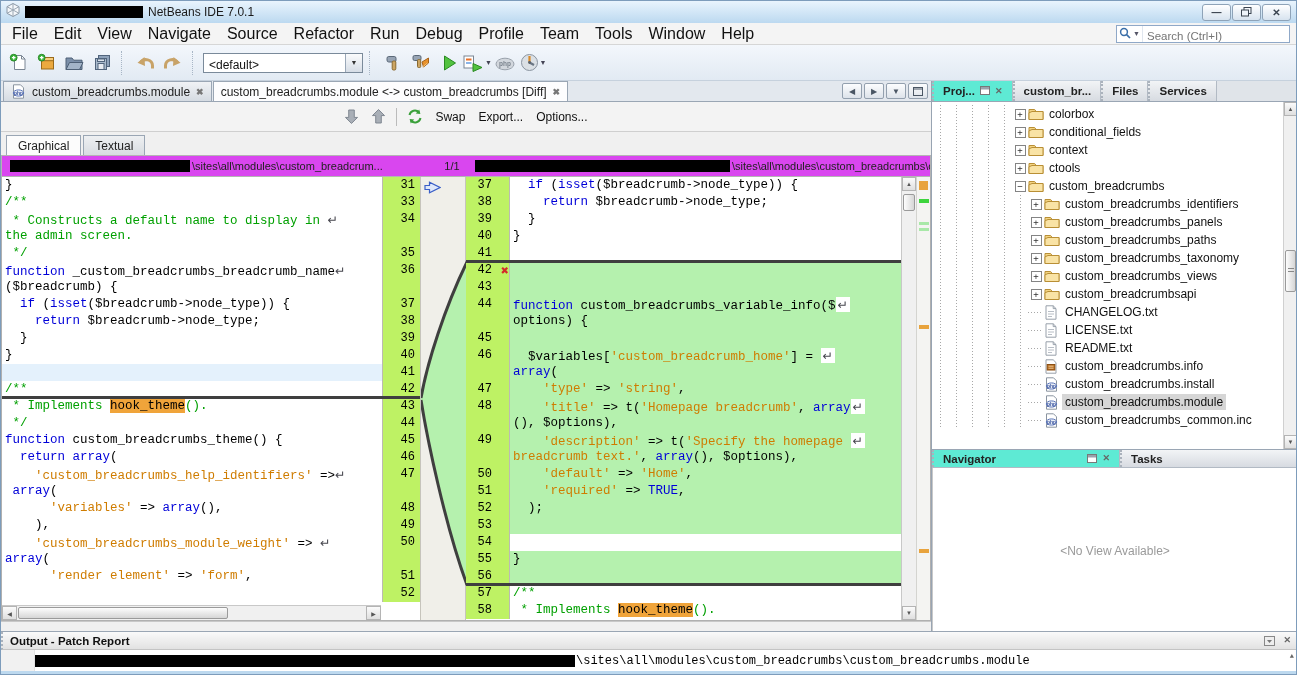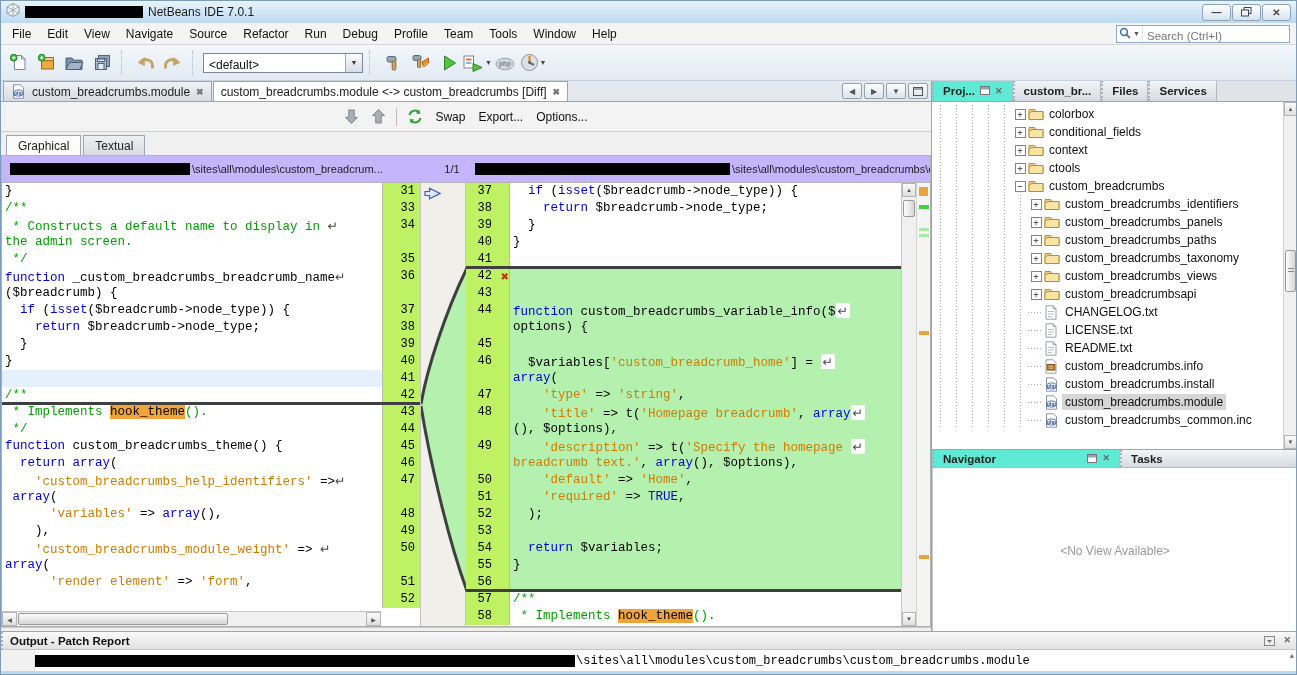--- a/index.html
+++ b/index.html
@@ -12,21 +12,21 @@
     display:flex;align-items:center;padding:0 5px;gap:5px;}
   .redact{background:#000;display:inline-block;height:12px;vertical-align:middle;}
   .title-text{font-size:12px;color:#1a1a1a;}
   .win-btns{margin-left:auto;display:flex;gap:1px;}
   .win-btn{width:29px;height:17px;border:1px solid #8ea3b8;border-radius:3px;
     background:linear-gradient(#ffffff,#d7e3ef);display:flex;align-items:center;
     justify-content:center;font-size:10px;color:#3a4450;font-weight:bold;}
   
   .menubar{height:22px;background:#f4f4f4;border-bottom:1px solid #d6d6d6;
     display:flex;align-items:center;padding:0 3px;}
-  .menu-item{padding:2px 8px;font-size:12px;color:#111;}
+  .menu-item{padding:2px 8px;font-size:16px;color:#111;}
   .searchbox{margin-left:auto;margin-right:3px;width:174px;height:18px;
     border:1px solid #8fa8c8;background:#fff;display:flex;align-items:flex-end;}
   .searchbox .mag{width:26px;display:flex;align-items:center;justify-content:center;gap:1px;
     border-right:1px solid #e0e6ee;height:100%;}
   .searchbox input{border:none;outline:none;flex:1;font-size:11.5px;color:#444;
     font-family:"Liberation Sans",sans-serif;padding:0 4px;min-width:0;background:transparent;}
   .caret{font-size:7px;color:#556;}
   
   .toolbar{height:36px;display:flex;align-items:center;
     background:linear-gradient(#f3f7fc,#e2eaf3);border-bottom:1px solid #c6d1dd;
@@ -57,21 +57,21 @@
   .diffbar{height:30px;background:#f3f3f3;border-bottom:1px solid #cfcfcf;
     display:flex;align-items:center;justify-content:center;gap:9px;font-size:12px;color:#111;}
   .dsep{width:1px;height:18px;background:#bbb;}
   .dlabel{padding:1px 2px;}
   
   .viewtabs{height:23px;background:#f0f0f0;display:flex;align-items:flex-end;padding-left:5px;}
   .vtab{font-size:12px;padding:3px 11px 2px;border:1px solid #9aa6b4;border-bottom:none;
     background:linear-gradient(#eef0f2,#d8dce1);margin-right:2px;color:#222;}
   .vtab.active{background:#fcfcfc;}
   
-  .pathhdr{height:28px;background:#c4b5fd;border:1px solid #b4b4b4;display:flex;
+  .pathhdr{height:22px;background:#d946ef;border:1px solid #b4b4b4;display:flex;
     align-items:center;font-size:11px;color:#222;}
   .ph-left{width:437px;display:flex;align-items:center;padding-left:8px;gap:2px;overflow:hidden;white-space:nowrap;}
   .ph-count{width:26px;text-align:center;}
   .ph-right{flex:1;display:flex;align-items:center;padding-left:10px;gap:2px;overflow:hidden;white-space:nowrap;}
   
   .diffbody{height:444px;display:flex;background:#fff;position:relative;
     border:1px solid #b0b0b0;border-top:none;overflow:hidden;}
   .lpane{width:418px;position:relative;overflow:hidden;}
   .mid{width:46px;background:#f0efe9;position:relative;
     border-left:1px solid #c6c4bc;border-right:1px solid #c6c4bc;}
@@ -464,21 +464,21 @@
             <div class="crow green"><span class="gut"><span class="num"></span><span class="gx"></span></span><span class="cl"><span class="tk">array</span><span class="tp">(</span></span></div>
             <div class="crow green"><span class="gut"><span class="num">47</span><span class="gx"></span></span><span class="cl"><span class="tp">    </span><span class="ts">'type'</span><span class="tp"> =&gt; </span><span class="ts">'string'</span><span class="tp">,</span></span></div>
             <div class="crow green"><span class="gut"><span class="num">48</span><span class="gx"></span></span><span class="cl"><span class="tp">    </span><span class="ts">'title'</span><span class="tp"> =&gt; t(</span><span class="ts">'Homepage breadcrumb'</span><span class="tp">, </span><span class="tk">array</span><span class="tw notch">↵</span></span></div>
             <div class="crow green"><span class="gut"><span class="num"></span><span class="gx"></span></span><span class="cl"><span class="tp">(), $options),</span></span></div>
             <div class="crow green"><span class="gut"><span class="num">49</span><span class="gx"></span></span><span class="cl"><span class="tp">    </span><span class="ts">'description'</span><span class="tp"> =&gt; t(</span><span class="ts">'Specify the homepage </span><span class="tw notch">↵</span></span></div>
             <div class="crow green"><span class="gut"><span class="num"></span><span class="gx"></span></span><span class="cl"><span class="ts">breadcrumb text.'</span><span class="tp">, </span><span class="tk">array</span><span class="tp">(), $options),</span></span></div>
             <div class="crow green"><span class="gut"><span class="num">50</span><span class="gx"></span></span><span class="cl"><span class="tp">    </span><span class="ts">'default'</span><span class="tp"> =&gt; </span><span class="ts">'Home'</span><span class="tp">,</span></span></div>
             <div class="crow green"><span class="gut"><span class="num">51</span><span class="gx"></span></span><span class="cl"><span class="tp">    </span><span class="ts">'required'</span><span class="tp"> =&gt; </span><span class="tk">TRUE</span><span class="tp">,</span></span></div>
             <div class="crow green"><span class="gut"><span class="num">52</span><span class="gx"></span></span><span class="cl"><span class="tp">  );</span></span></div>
             <div class="crow green"><span class="gut"><span class="num">53</span><span class="gx"></span></span><span class="cl"></span></div>
-            <div class="crow green"><span class="gut"><span class="num">54</span><span class="gx"></span></span><span class="cl"><span class="tp">  </span><span class="tk">return</span><span class="tp"> $variables;</span></span></div>
+            <div class="crow green"><span class="gut"><span class="num">54</span><span class="gx"></span></span></div>
             <div class="crow green"><span class="gut"><span class="num">55</span><span class="gx"></span></span><span class="cl"><span class="tp">}</span></span></div>
             <div class="crow green"><span class="gut"><span class="num">56</span><span class="gx"></span></span><span class="cl"></span></div>
             <div class="crow"><span class="gut"><span class="num">57</span><span class="gx"></span></span><span class="cl"><span class="tc">/**</span></span></div>
             <div class="divline" style="top: 406px;"></div>
             <div class="crow"><span class="gut"><span class="num">58</span><span class="gx"></span></span><span class="cl"><span class="tc"> * Implements </span><span class="thl">hook_theme</span><span class="tc">().</span></span></div>
           </div>
         <div class="vscroll">
           <span class="vsb" style="top:0;">▲</span>
           <div class="vthumb"></div>
           <span class="vsb" style="bottom:0;">▼</span>

